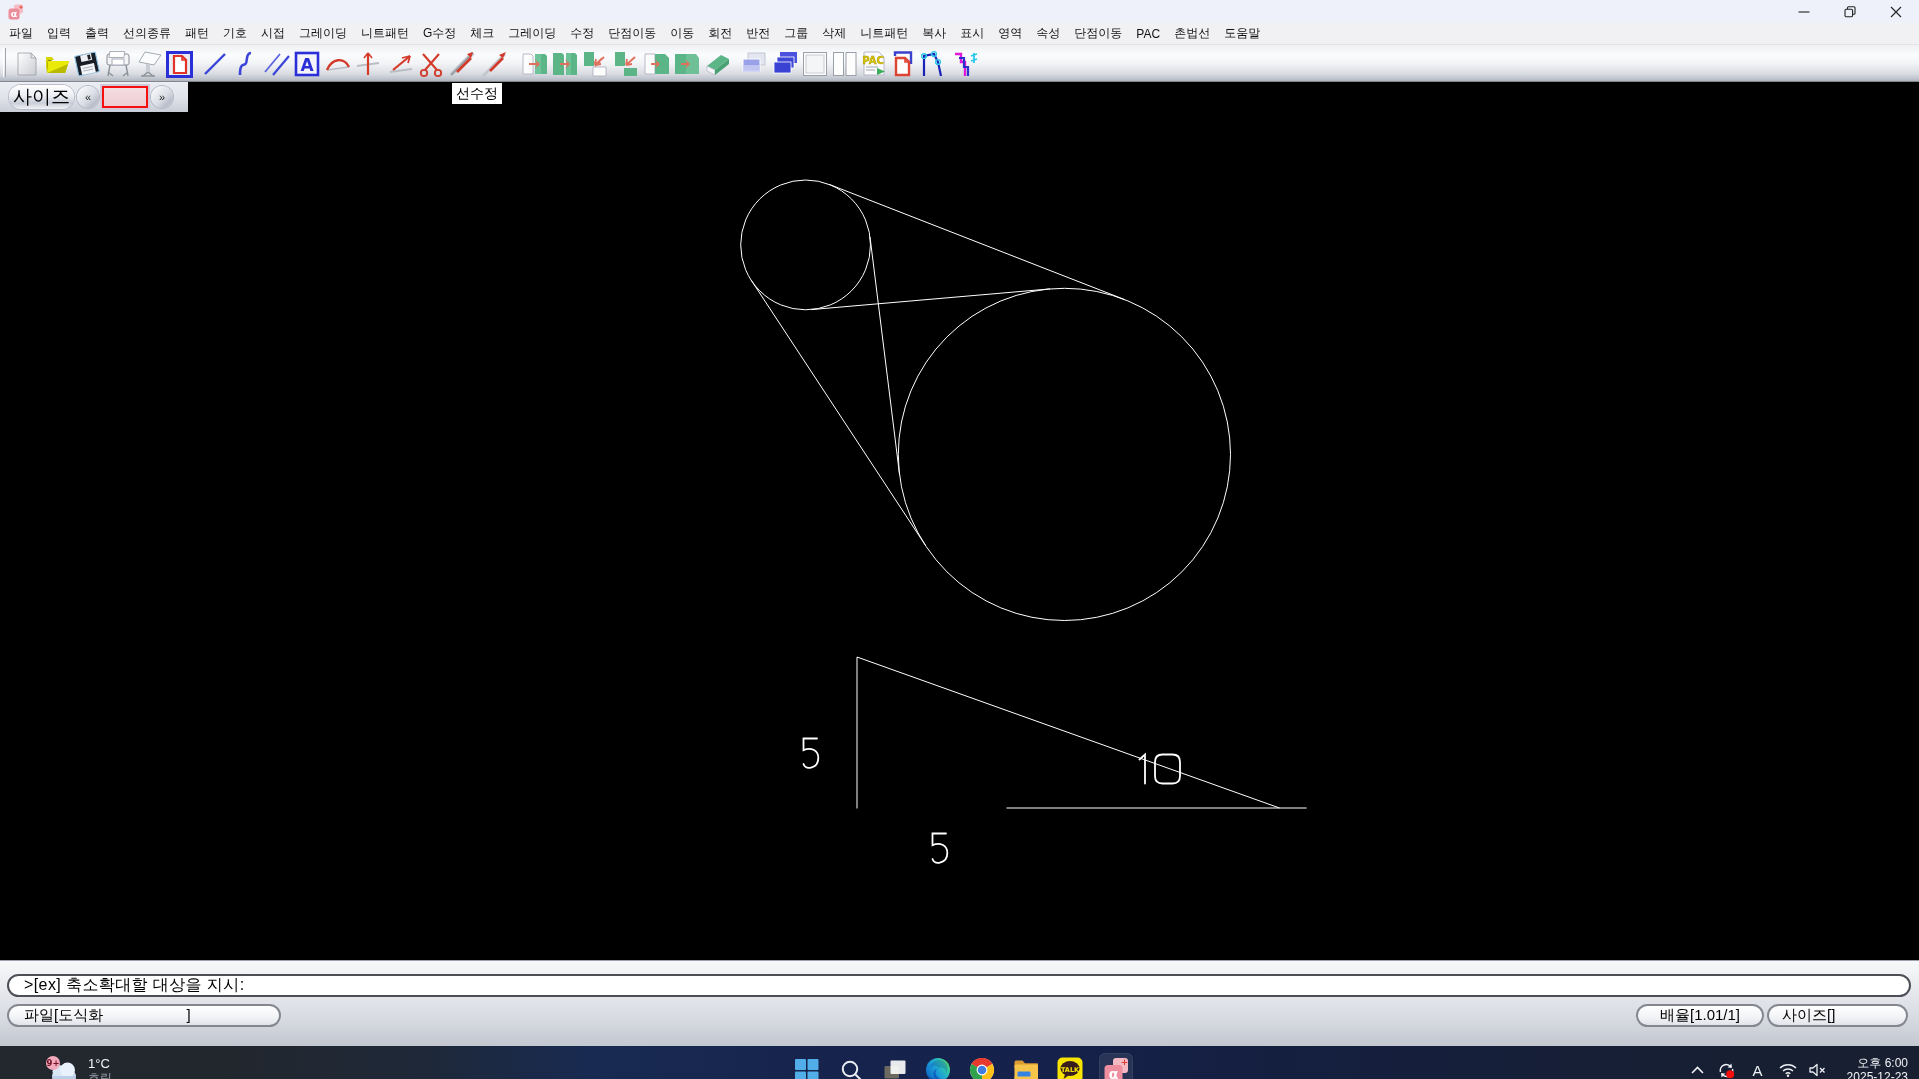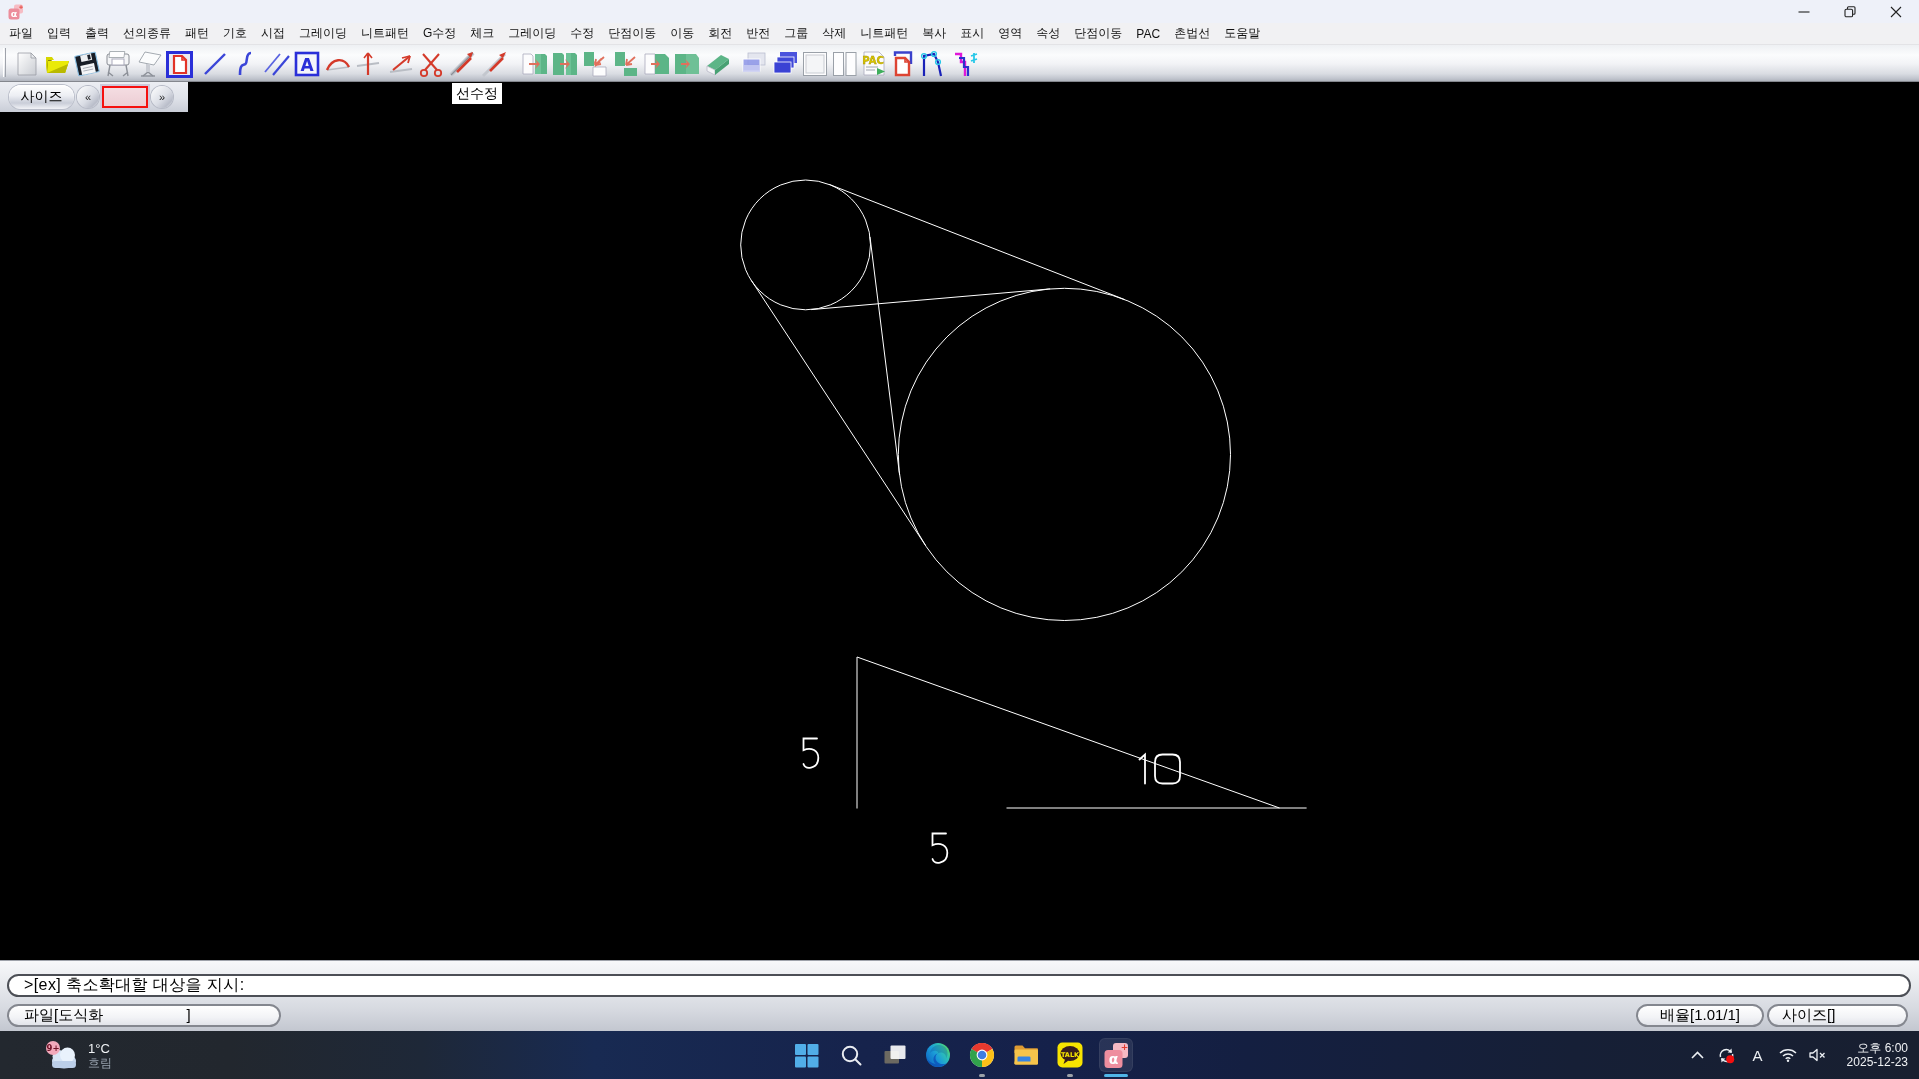--- a/index.html
+++ b/index.html
@@ -30,33 +30,33 @@
   
   .canvas { position:relative; height:878px; background:#000; flex:0 0 auto; }
   .canvas svg.draw { position:absolute; left:0; top:0; }
 
   
   .sizebar { position:absolute; left:0; top:0; width:188px; height:30px;
     background:linear-gradient(180deg,#eceef3 0%,#dfe2e9 55%,#c9cdd7 100%); display:flex; align-items:center; }
   .size-pill { position:absolute; left:9px; top:3px; width:65px; height:24px; border-radius:12px;
     background:linear-gradient(180deg,#ffffff 0%,#eceef3 45%,#c9cdd8 75%,#f2f3f7 100%);
     box-shadow:0 0 0 1px #b9bdc9, inset 0 1px 1px #fff; display:flex; align-items:center; justify-content:center;
-    font-size:14px; color:#000; }
+    font-size:19px; color:#000; }
   .size-nav { position:absolute; top:4px; width:22px; height:22px; border-radius:50%;
     background:linear-gradient(135deg,#ffffff 0%,#dadde5 55%,#b9bdc9 80%,#eef0f4 100%);
     box-shadow:0 0 0 1px #b6bac6; display:flex; align-items:center; justify-content:center;
     font-size:11px; color:#222; }
   .size-input-wrap { position:absolute; left:100px; top:2px; width:50px; height:26px; background:#cfc9da; padding:2px; }
   .size-input { width:100%; height:100%; border:2.5px solid #f50f0f; background:linear-gradient(180deg,#f4dde2 0%,#eccdd4 100%);
     font-size:12px; padding:0 3px; outline:none; }
   .cad-tooltip { position:absolute; left:452px; top:1px; width:50px; height:21px; background:#fff;
     display:flex; align-items:center; justify-content:center; font-size:14px; color:#000; white-space:nowrap; }
 
   
-  .bottompanel { height:71px; position:relative; flex:0 0 auto;
+  .bottompanel { height:86px; position:relative; flex:0 0 auto;
     background:linear-gradient(180deg,#f7f8fa 0%,#e9ebef 30%,#d6d9e0 70%,#c3c7d0 100%);
     border-top:1px solid #9ea2aa; }
   .cmdbox { position:absolute; left:7px; top:13px; width:1904px; height:23px; background:#fff;
     border:2px solid #4c4f56; border-radius:12px; display:flex; align-items:center; padding-left:15px;
     font-size:16px; color:#000; white-space:pre; letter-spacing:0.4px; }
   .statuspill { position:absolute; top:43px; height:23px; border:2px solid #84878f; border-radius:12px;
     background:linear-gradient(180deg,#ffffff 0%,#f2f3f6 60%,#e2e4ea 100%);
     display:flex; align-items:center; font-size:15px; color:#000; white-space:pre; }
 
   

